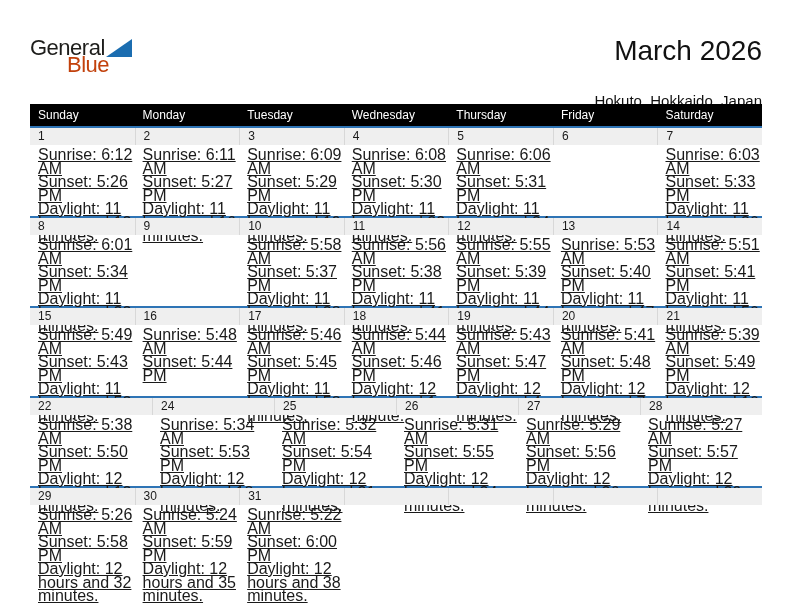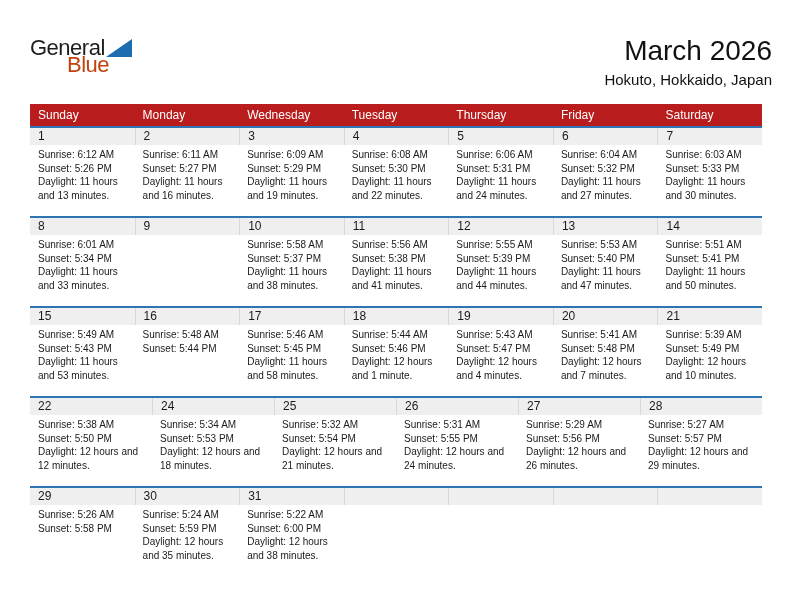--- a/index.html
+++ b/index.html
@@ -45,47 +45,47 @@
     letter-spacing: -0.5px;
     color: #c2410c;
     margin-left: 37px;
     margin-top: -5px;
   }
 
   
   .title-block {
     position: absolute;
     top: 36px;
-    right: 20px;
+    right: 30px;
     text-align: right;
   }
   .page-title {
     font-size: 28px;
     font-weight: 400;
     color: #111111;
     margin: 0;
     line-height: 1.1;
   }
   .page-subtitle {
     font-size: 15px;
     font-weight: 400;
     color: #111111;
-    margin-top: 4px;
+    margin-top: 25px;
   }
 
   
   .calendar {
     position: absolute;
     left: 30px;
     top: 104px;
     width: 732px;
   }
   .weekday-row {
     display: flex;
-    background: #b91c1c;
+    background: #000000;
     height: 22px;
   }
   .hcell {
     flex: 1 1 0;
     min-width: 0;
     color: #ffffff;
     font-size: 12px;
     line-height: 22px;
     padding-left: 8px;
     box-sizing: border-box;
@@ -108,23 +108,24 @@
     font-size: 12px;
     color: #1a1a1a;
     padding-left: 8px;
     box-sizing: border-box;
   }
   .cell + .cell .band {
     border-left: 1px solid #d8d8d8;
   }
   .details {
     padding: 3px 2px 0 8px;
-    font-size: 10px;
+    font-size: 16px;
     line-height: 13.5px;
     color: #1a1a1a;
+    text-decoration: underline;
   }
 </style>
 </head>
 <body>
 
 <div class="logo">
   <div class="logo-line1">
     <span class="logo-general">General</span>
     <span class="logo-triangle"></span>
   </div>
@@ -133,22 +134,22 @@
 
 <div class="title-block">
   <div class="page-title">March 2026</div>
   <div class="page-subtitle">Hokuto, Hokkaido, Japan</div>
 </div>
 
 <div class="calendar">
   <div class="weekday-row">
       <div class="hcell">Sunday</div>
       <div class="hcell">Monday</div>
+      <div class="hcell">Tuesday</div>
       <div class="hcell">Wednesday</div>
-      <div class="hcell">Tuesday</div>
       <div class="hcell">Thursday</div>
       <div class="hcell">Friday</div>
       <div class="hcell">Saturday</div>
     </div>
   <div>
       <div class="week">
         <div class="cell">
           <div class="band">1</div>
           <div class="details">
             <div>Sunrise: 6:12 AM</div>
@@ -183,25 +184,20 @@
         <div class="cell">
           <div class="band">5</div>
           <div class="details">
             <div>Sunrise: 6:06 AM</div>
             <div>Sunset: 5:31 PM</div>
             <div>Daylight: 11 hours and 24 minutes.</div>
           </div>
         </div>
         <div class="cell">
           <div class="band">6</div>
-          <div class="details">
-            <div>Sunrise: 6:04 AM</div>
-            <div>Sunset: 5:32 PM</div>
-            <div>Daylight: 11 hours and 27 minutes.</div>
-          </div>
         </div>
         <div class="cell">
           <div class="band">7</div>
           <div class="details">
             <div>Sunrise: 6:03 AM</div>
             <div>Sunset: 5:33 PM</div>
             <div>Daylight: 11 hours and 30 minutes.</div>
           </div>
         </div>
       </div>
@@ -364,20 +360,21 @@
             <div>Daylight: 12 hours and 29 minutes.</div>
           </div>
         </div>
       </div>
       <div class="week">
         <div class="cell">
           <div class="band">29</div>
           <div class="details">
             <div>Sunrise: 5:26 AM</div>
             <div>Sunset: 5:58 PM</div>
+            <div>Daylight: 12 hours and 32 minutes.</div>
           </div>
         </div>
         <div class="cell">
           <div class="band">30</div>
           <div class="details">
             <div>Sunrise: 5:24 AM</div>
             <div>Sunset: 5:59 PM</div>
             <div>Daylight: 12 hours and 35 minutes.</div>
           </div>
         </div>

